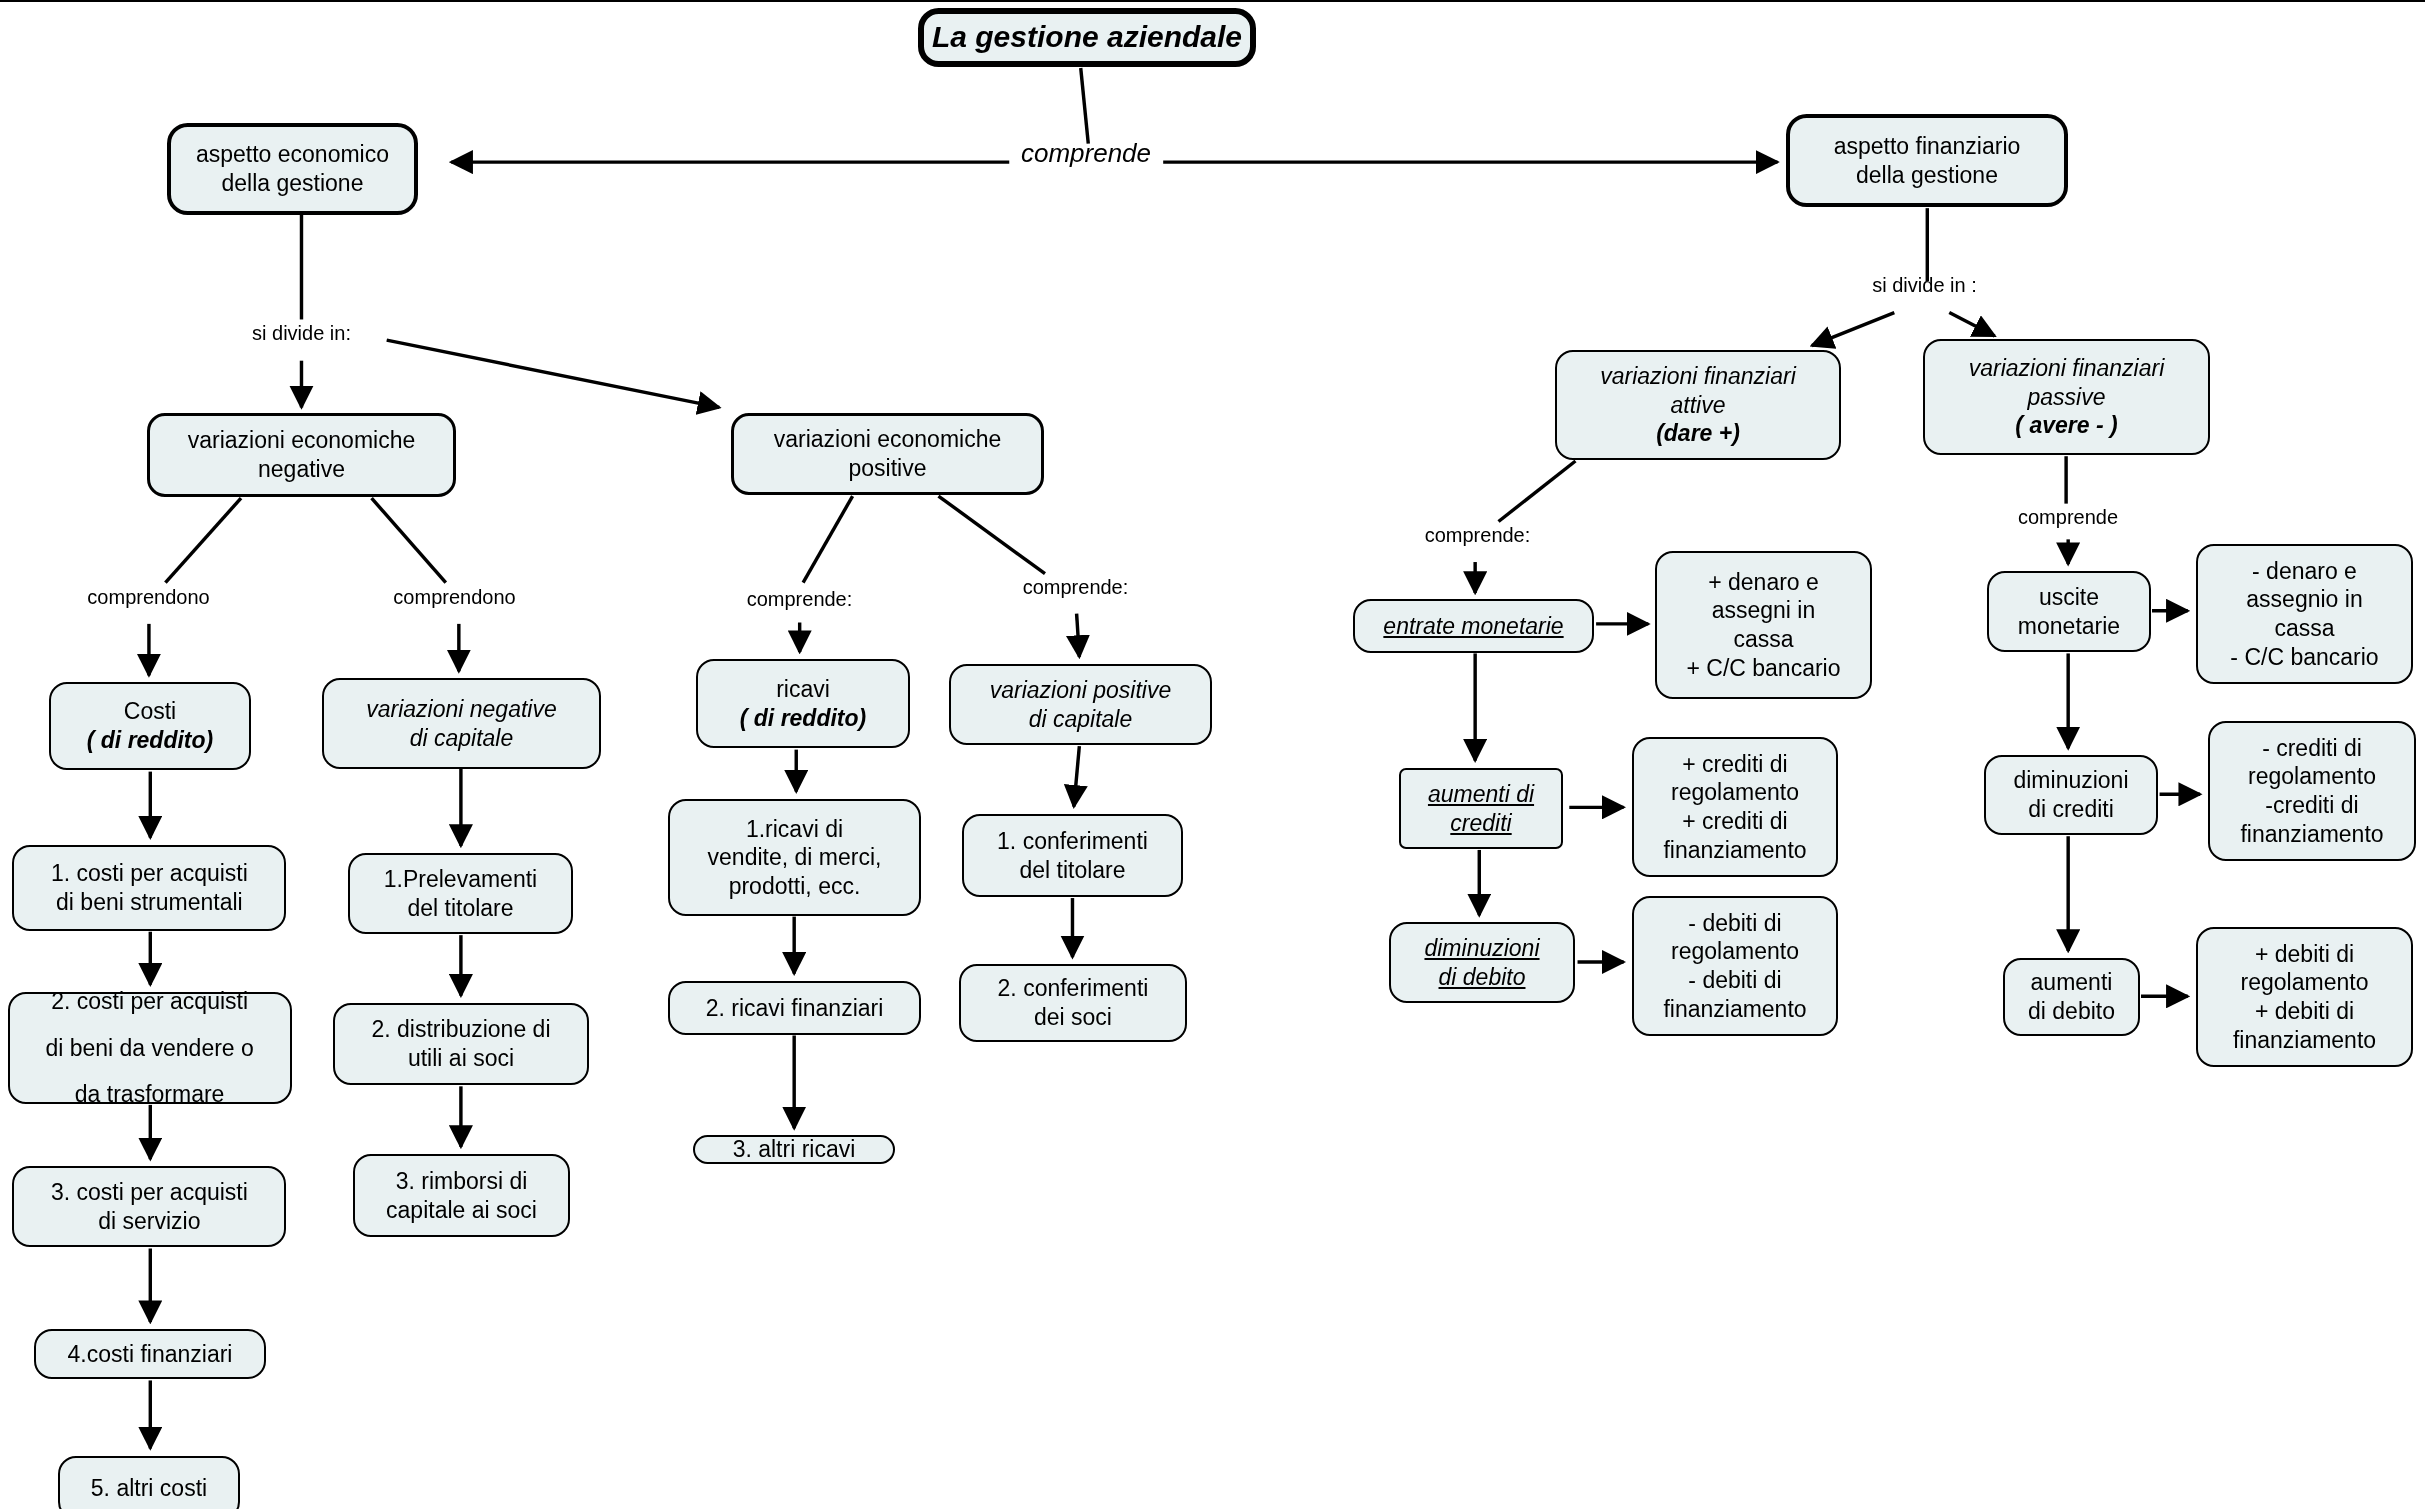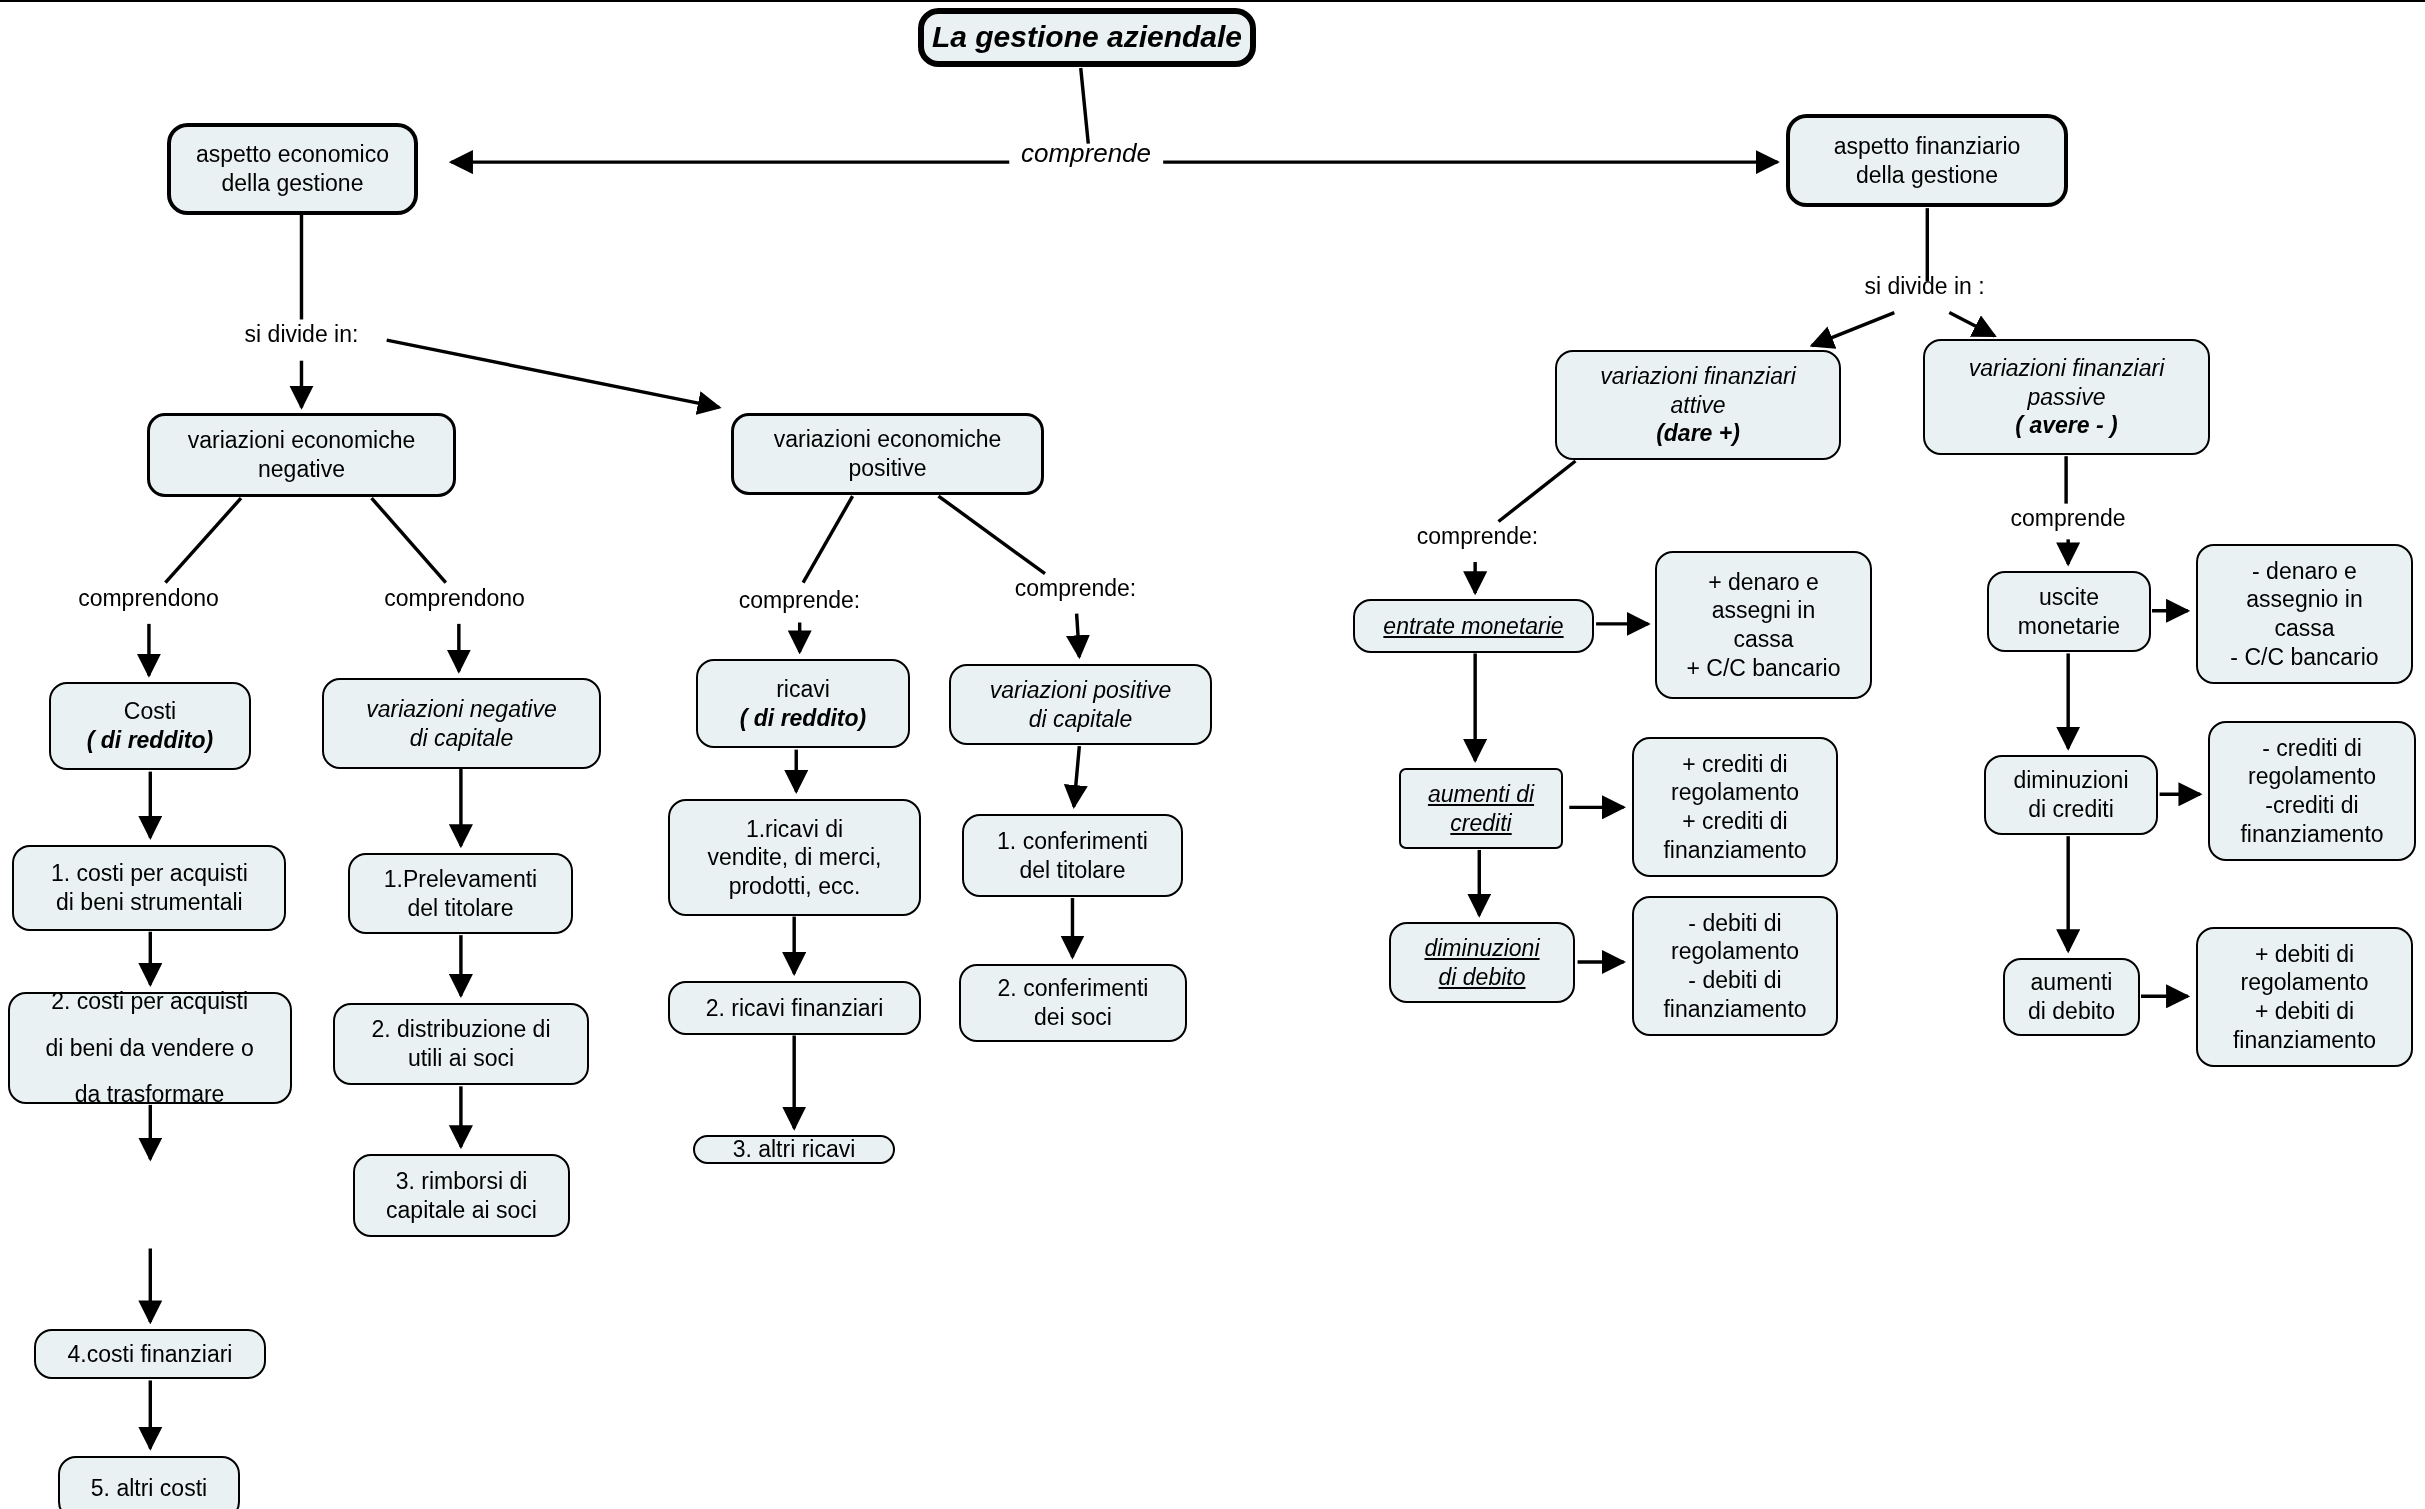--- a/index.html
+++ b/index.html
@@ -28,21 +28,21 @@
   .thick{border-width:4.8px;border-radius:20.6px;}
   .title-node{
     border-width:6.9px;border-radius:20.6px;
     font-weight:bold;font-style:italic;font-size:30px;
   }
   .italic{font-style:italic;}
   .underline div{text-decoration:underline;}
   .bold-last > div:last-child{font-weight:bold;font-style:italic;}
   .lbl{
     position:absolute;
-    font-size:23px;line-height:1.1;
+    font-size:20px;line-height:1.1;
     text-align:center;
     white-space:nowrap;
   }
   .lbl.italic{font-size:26px;}
 </style>
 </head>
 <body>
 
 <div id="canvas">
 
@@ -253,20 +253,24 @@
       <div>aumenti</div>
       <div>di debito</div>
     </div>
   <div class="node" style="left:2196px;top:925px;width:217px;height:140px;">
       <div>+ debiti di</div>
       <div>regolamento</div>
       <div>+ debiti di</div>
       <div>finanziamento</div>
     </div>
 
+  <div class="node" style="left:12.4px;top:1164px;width:274px;height:81px;">
+      <div>3. costi per acquisti</div>
+      <div>di servizio</div>
+    </div>
   <div class="node" style="left:353px;top:1152px;width:217px;height:83px;">
       <div>3. rimborsi di</div>
       <div>capitale ai soci</div>
     </div>
   <div class="node" style="left:693px;top:1133px;width:202px;height:29px;">
       <div>3. altri ricavi</div>
     </div>
 
   <div class="node" style="left:34px;top:1327px;width:232px;height:50px;">
       <div>4.costi finanziari</div>

